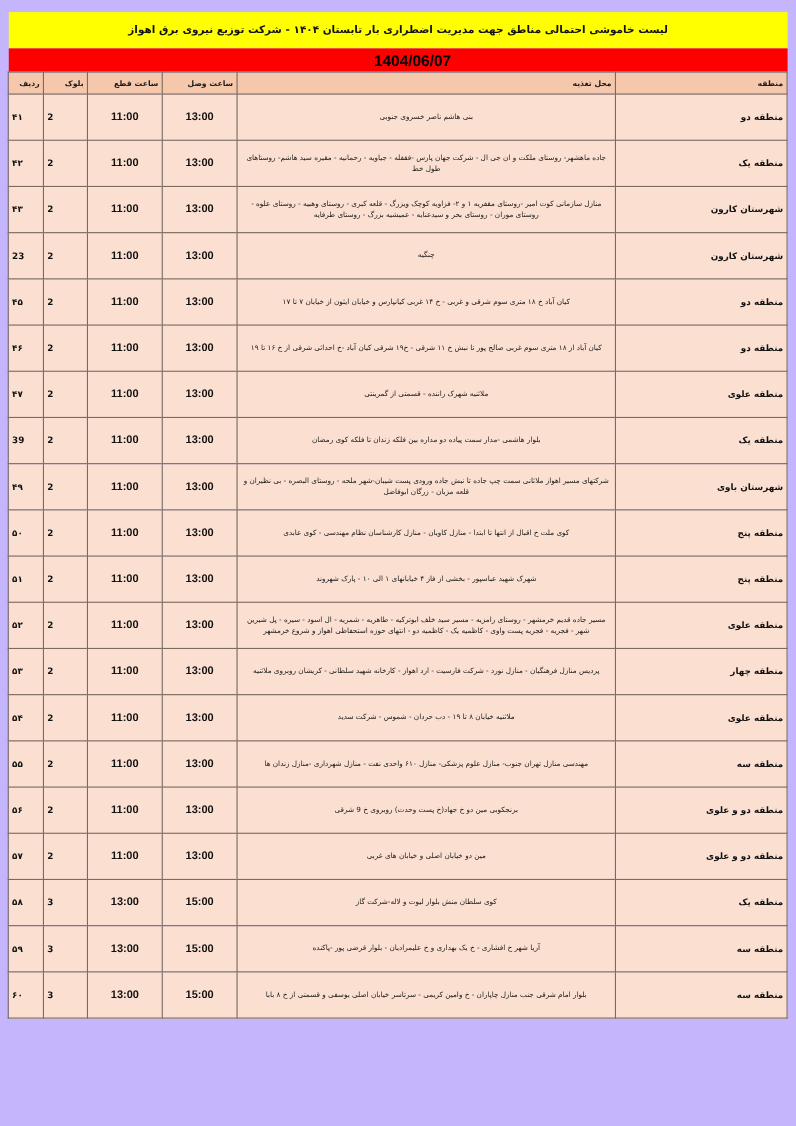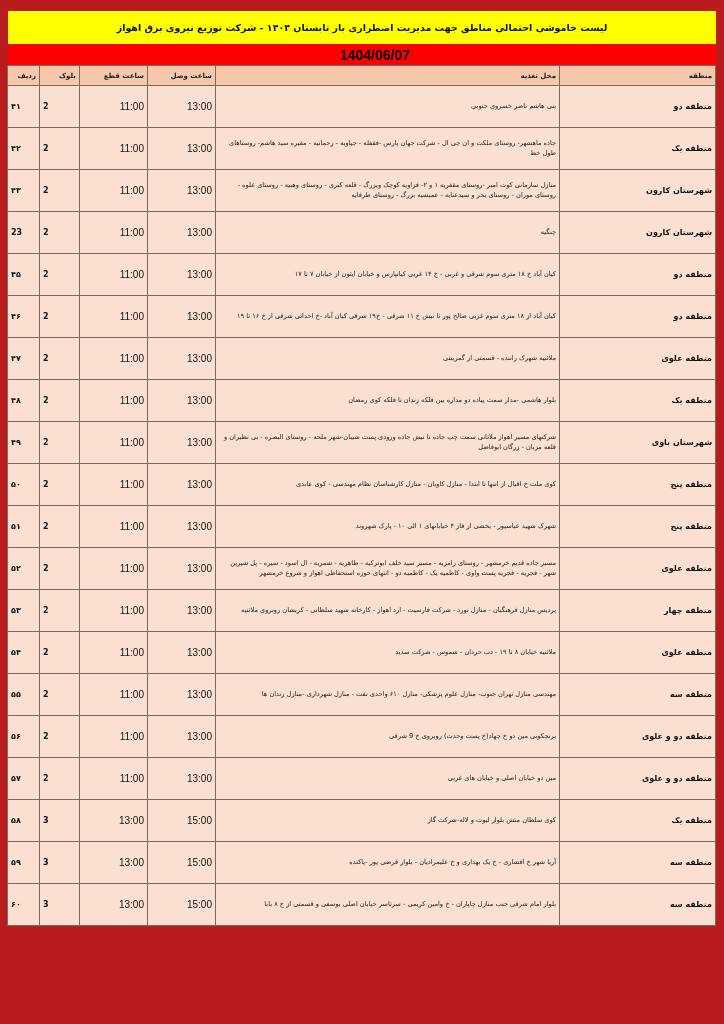--- a/index.html
+++ b/index.html
@@ -11,21 +11,21 @@
   body {
     width: 724px;
     height: 1024px;
     font-family: "DejaVu Sans", "Liberation Sans", sans-serif;
     overflow: hidden;
   }
   .page {
     width: 724px;
     height: 1024px;
     position: relative;
-    background: #b91c1c;
+    background: #c4b5fd;
     box-sizing: border-box;
     padding: 11px 8px 0 8px;
   }
   .title-bar {
     background: #ffff00;
     height: 33px;
     display: flex;
     align-items: center;
     justify-content: center;
     border: 0;
@@ -81,29 +81,29 @@
   .col-mahal  { width: 344px; }
   .col-mantagheh { width: 156px; }
 
   td.c-radif, td.c-blok {
     text-align: left;
     font-size: 8px;
     font-weight: bold;
     color: #111;
   }
   td.c-time {
-    text-align: right;
+    text-align: center;
     font-size: 10px;
-    font-weight: normal;
+    font-weight: bold;
     color: #111;
     direction: ltr;
     font-family: "Liberation Sans", sans-serif;
   }
   td.c-mahal {
-    text-align: right;
+    text-align: center;
     font-size: 6.6px;
     color: #1a1a1a;
     line-height: 1.45;
     padding: 4px 6px;
     margin-left: 32px;
   }
   td.c-mantagheh {
     text-align: right;
     font-size: 8px;
     font-weight: bold;
@@ -199,21 +199,21 @@
           <td class="c-time">11:00</td>
           <td class="c-blok">2</td>
           <td class="c-radif">۴۷</td>
         </tr>
         <tr>
           <td class="c-mantagheh">منطقه یک</td>
           <td class="c-mahal">بلوار هاشمی -مدار سمت پیاده دو مداره بین فلکه زندان تا فلکه کوی رمضان</td>
           <td class="c-time">13:00</td>
           <td class="c-time">11:00</td>
           <td class="c-blok">2</td>
-          <td class="c-radif">۴۸</td>
+          <td class="c-radif">39</td>
         </tr>
         <tr>
           <td class="c-mantagheh">شهرستان باوی</td>
           <td class="c-mahal">شرکتهای مسیر اهواز ملاثانی سمت چپ جاده تا نبش جاده ورودی پست شیبان-شهر ملحه - روستای البصره - بی نظیران و قلعه مزبان - زرگان ابوفاضل</td>
           <td class="c-time">13:00</td>
           <td class="c-time">11:00</td>
           <td class="c-blok">2</td>
           <td class="c-radif">۴۹</td>
         </tr>
         <tr>

